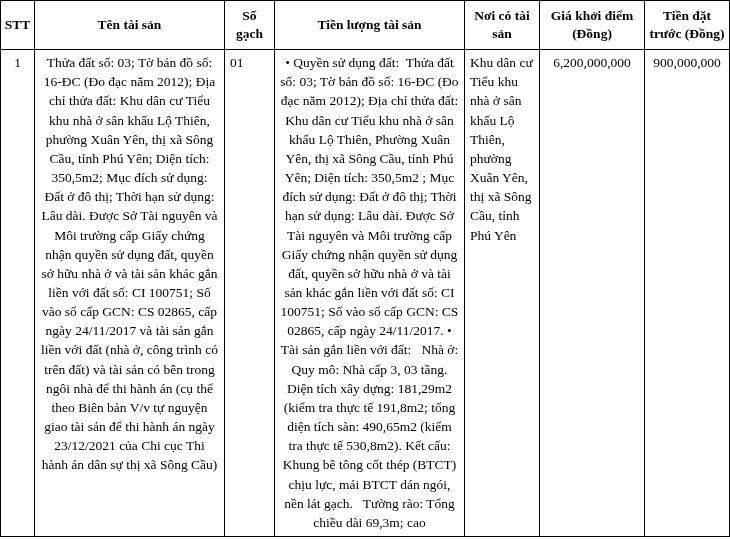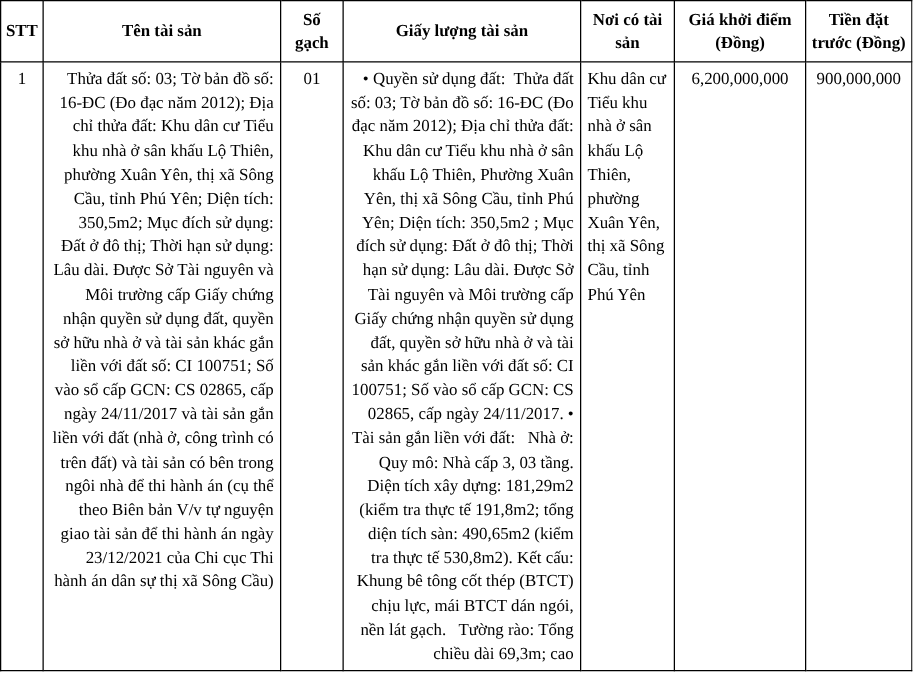--- a/index.html
+++ b/index.html
@@ -45,25 +45,25 @@
   
   col.c-stt     { width: 34px; }
   col.c-name    { width: 190px; }
   col.c-qty     { width: 50px; }
   col.c-quality { width: 190px; }
   col.c-place   { width: 75px; }
   col.c-price   { width: 105px; }
   col.c-deposit { width: 85px; }
 
   td.cell-stt { text-align: center; }
-  td.cell-qty { text-align: center; margin-left: 28px; }
+  td.cell-qty { text-align: left; margin-left: 28px; }
   td.cell-place { text-align: left; }
   td.cell-price { text-align: center; }
   td.cell-deposit { text-align: center; }
-  td.cell-name, td.cell-quality { text-align: right; }
+  td.cell-name, td.cell-quality { text-align: center; }
 
   .cell-text {
     display: block;
     white-space: pre-wrap;
     word-wrap: break-word;
   }
   .hdr-line {
     display: block;
   }
 </style>
@@ -87,21 +87,21 @@
             <span class="hdr-line">STT</span>
           </th>
         <th>
             <span class="hdr-line">Tên tài sản</span>
           </th>
         <th>
             <span class="hdr-line">Số
 gạch</span>
           </th>
         <th>
-            <span class="hdr-line">Giấy lượng tài sản</span>
+            <span class="hdr-line">Tiền lượng tài sản</span>
           </th>
         <th>
             <span class="hdr-line">Nơi có
 tài sản</span>
           </th>
         <th>
             <span class="hdr-line">Giá khởi điểm
 (Đồng)</span>
           </th>
         <th>

